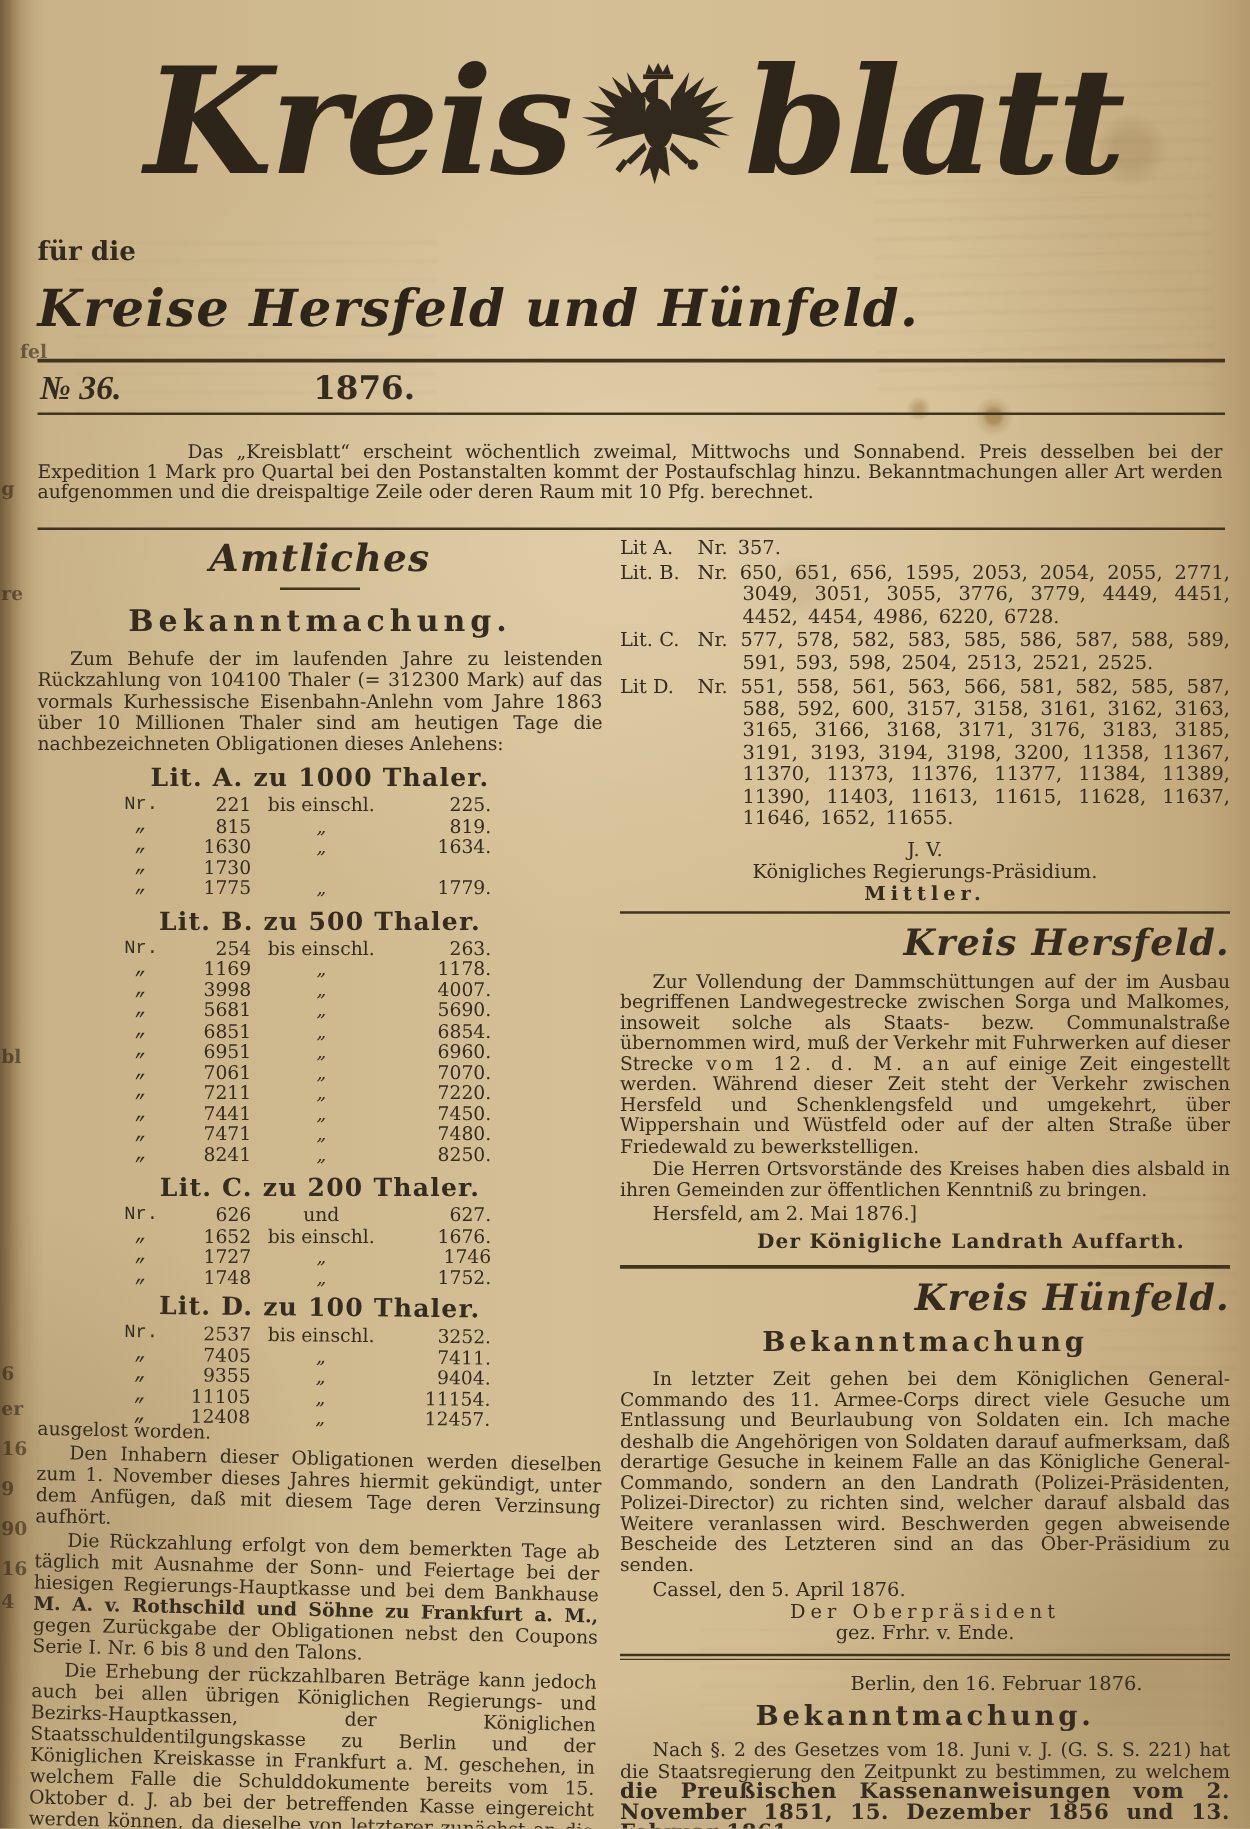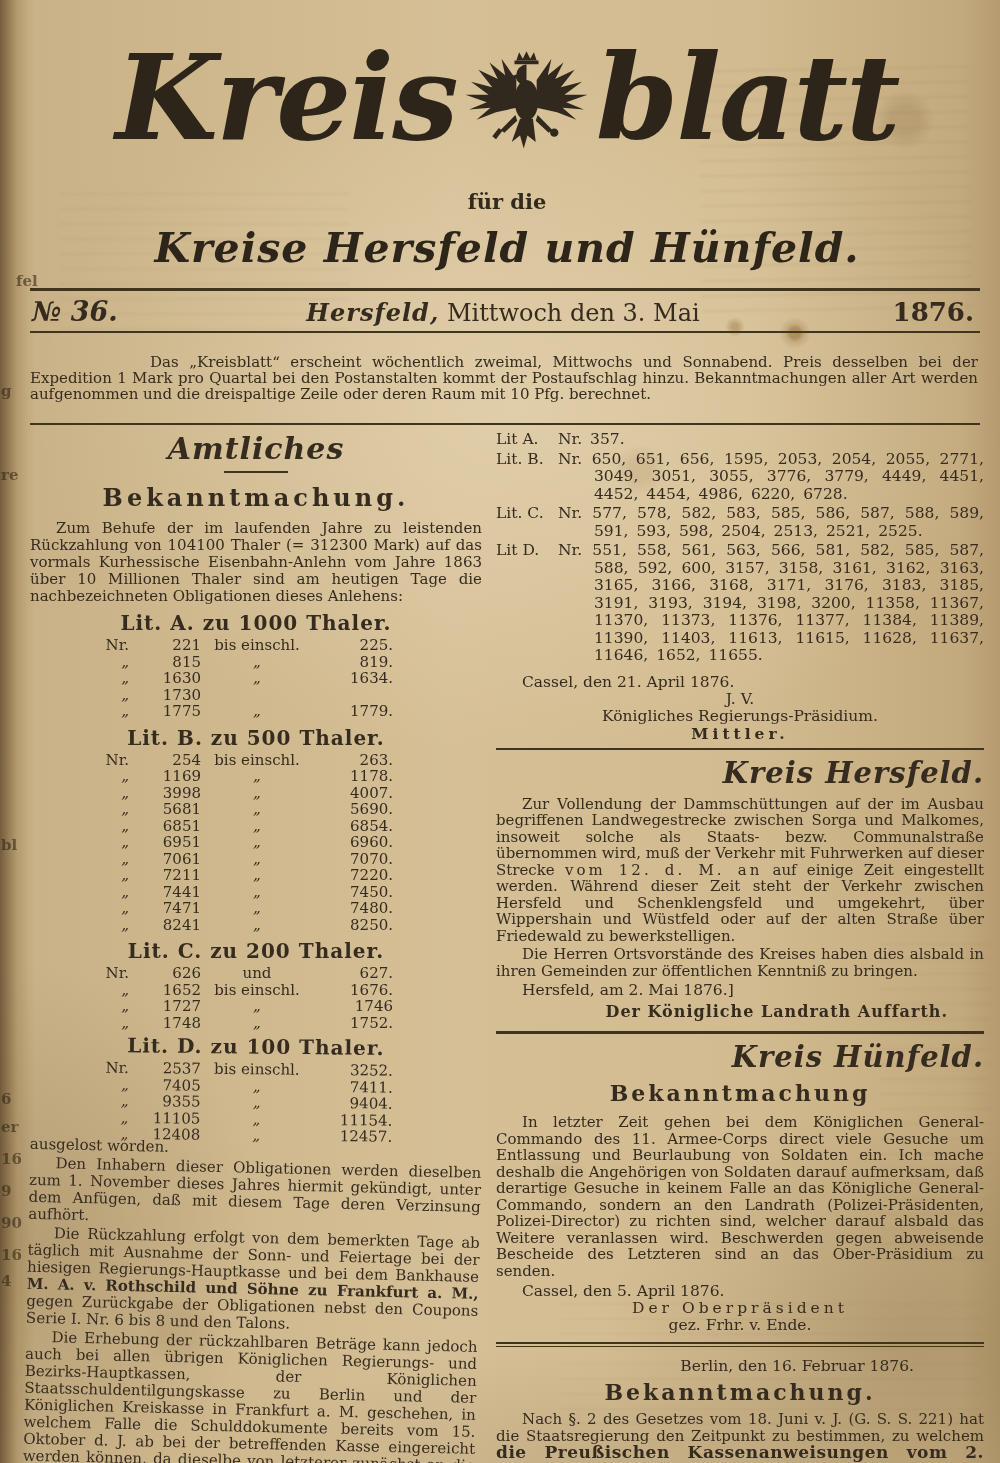--- a/index.html
+++ b/index.html
@@ -23,36 +23,36 @@
       radial-gradient(circle at 560px 1180px, rgba(120,90,45,.10) 0 12px, transparent 30px);}
   .ghost{position:absolute;pointer-events:none;opacity:.5;filter:blur(1.2px);
     background:repeating-linear-gradient(0deg, rgba(96,76,46,.14) 0 2px, transparent 2px 15px);}
   .binding{position:absolute;left:0;top:0;width:27px;height:100%;z-index:5;
     background:linear-gradient(90deg, rgba(70,52,30,.55) 0, rgba(122,98,62,.45) 35%, rgba(170,145,100,.30) 65%, rgba(190,168,122,0) 100%);}
   .binding span{position:absolute;left:1px;font-size:15px;font-weight:bold;color:rgba(52,38,20,.6);}
 
   .content{position:relative;z-index:2;padding:0 16px 0 30px;}
 
   
-  .masthead{text-align:center;padding-top:21px;margin-top:12px;}
+  .masthead{text-align:left;padding-top:32px;}
   .title-row{display:flex;justify-content:center;align-items:center;}
   .title-word{font-size:118px;line-height:120px;font-weight:bold;color:#2e251a;
     font-family:"DejaVu Serif",serif;letter-spacing:-2px;font-style:italic;}
   .eagle{width:135px;height:130px;margin:0 2px;position:relative;top:6px;}
   .sub-small{font-size:21px;font-weight:bold;margin-top:26px;color:#33291d;}
   .sub-large{font-size:41px;font-weight:bold;margin-top:10px;color:#2e251a;font-style:italic;letter-spacing:1px;}
 
   .rule{border:0;margin:0;background:#40341f;}
   .rule-a{height:3px;margin:16px 4px 0 0;}
   .rule-b{height:2px;margin:0 4px 0 0;}
   .rule-c{height:2px;margin:0 4px 0 0;}
 
   
   .dateline{display:flex;align-items:baseline;padding:5px 10px 4px 2px;}
-  .issue{font-size:27px;font-weight:bold;width:150px;font-style:italic;}
+  .issue{font-size:27px;font-weight:bold;width:150px;font-style:italic;font-family:Liberation Serif, serif;}
   .dl-center{flex:1;text-align:center;font-size:24px;}
   .dl-place{font-weight:bold;font-style:italic;letter-spacing:1px;}
   .dl-year{width:150px;text-align:right;font-size:26px;font-weight:bold;}
 
   .imprint{font-size:15px;line-height:16px;text-align:justify;padding:6px 6px 6px 0;}
   .imprint .first{display:inline-block;width:120px;}
 
   
   .columns{display:flex;gap:14px;margin-top:6px;}
   .col-left{width:452px;flex:none;}
@@ -62,21 +62,21 @@
   .h-underline{width:64px;height:2px;background:#40341f;margin:5px auto 10px;}
   .h-notice{text-align:center;font-size:24px;font-weight:bold;letter-spacing:4px;margin:2px 0 8px;}
   .par{margin:0 0 2px;font-size:15px;line-height:17px;text-align:justify;}
   .par.ind{text-indent:26px;}
   .sp{letter-spacing:3px;}
   b.big{font-size:17px;letter-spacing:.5px;}
 
   .obl-heading{text-align:center;font-size:20px;font-weight:bold;margin:6px 0 2px;letter-spacing:1px;}
   .obl-table{width:330px;margin:0 auto;}
   .obl-row{display:grid;grid-template-columns:38px 72px 112px 80px;font-size:15px;line-height:16.5px;}
-  .obl-row .c1{text-align:right;padding-left:6px;}
+  .obl-row .c1{text-align:center;padding-left:6px;font-family:Liberation Mono, monospace;}
   .obl-row .c2{text-align:right;}
   .obl-row .c3{text-align:center;}
   .obl-row .c4{text-align:right;}
   .ditto{font-style:italic;}
 
   .tilt1{transform:rotate(.6deg);transform-origin:top right;}
   .tilt2{transform:rotate(1.3deg);transform-origin:top right;}
 
   
   .lit-row{display:flex;font-size:15.5px;line-height:17.5px;margin-bottom:2px;}
@@ -140,21 +140,20 @@
         </svg>
         <span class="title-word">blatt</span>
       </div>
       <div class="sub-small">für die</div>
       <div class="sub-large">Kreise Hersfeld und Hünfeld.</div>
     </div>
 
     <div class="rule rule-a"></div>
     <div class="dateline">
       <span class="issue">№ 36.</span>
-      <span class="dl-center"><b class="dl-place">Hersfeld,</b><span> Mittwoch den 3. Mai</span></span>
       <span class="dl-year">1876.</span>
     </div>
     <div class="rule rule-b"></div>
 
     <p class="imprint"><span class="first"></span><span>Das „Kreisblatt“ erscheint wöchentlich zweimal, Mittwochs und Sonnabend.  Preis desselben bei der Expedition 1 Mark pro Quartal bei den Postanstalten kommt der Postaufschlag hinzu.  Bekanntmachungen aller Art werden aufgenommen und  die dreispaltige Zeile oder deren Raum mit 10 Pfg. berechnet.</span></p>
     <div class="rule rule-c"></div>
 
     <div class="columns">
 
       <div class="col-left">
@@ -350,21 +349,20 @@
               <span class="lit-label">Lit. C.</span>
               <span class="lit-numbers">Nr. 577, 578, 582, 583, 585, 586, 587, 588, 589, 591, 593, 598, 2504, 2513, 2521, 2525.</span>
             </div>
             <div class="lit-row">
               <span class="lit-label">Lit  D.</span>
               <span class="lit-numbers">Nr. 551, 558, 561, 563, 566, 581, 582, 585, 587, 588, 592, 600, 3157, 3158, 3161, 3162, 3163, 3165, 3166, 3168, 3171, 3176, 3183, 3185, 3191, 3193, 3194, 3198, 3200, 11358, 11367, 11370, 11373, 11376, 11377, 11384, 11389, 11390, 11403, 11613, 11615, 11628, 11637, 11646, 1652, 11655.</span>
             </div>
           </div>
 
         <div class="sig-block">
-          <div class="sig-date">Cassel, den 21. April 1876.</div>
           <div class="sig-center">J. V.</div>
           <div class="sig-center">Königliches Regierungs-Präsidium.</div>
           <div class="sig-center sig-name">Mittler.</div>
         </div>
 
         <div class="r-rule"></div>
 
         <div class="kreis-heading">Kreis Hersfeld.</div>
         <div>
             <p class="par ind"><span>Zur Vollendung der Dammschüttungen auf der im Ausbau begriffenen Landwegestrecke zwischen Sorga und Malkomes, insoweit solche als Staats- bezw. Communalstraße übernommen wird, muß der Verkehr mit Fuhrwerken auf dieser Strecke </span><span class="sp">vom 12. d. M. an</span><span> auf einige Zeit eingestellt werden.  Während dieser Zeit steht der Verkehr zwischen Hersfeld und Schenklengsfeld und umgekehrt, über Wippershain und Wüstfeld oder auf der alten Straße über Friedewald zu bewerkstelligen.</span></p>

